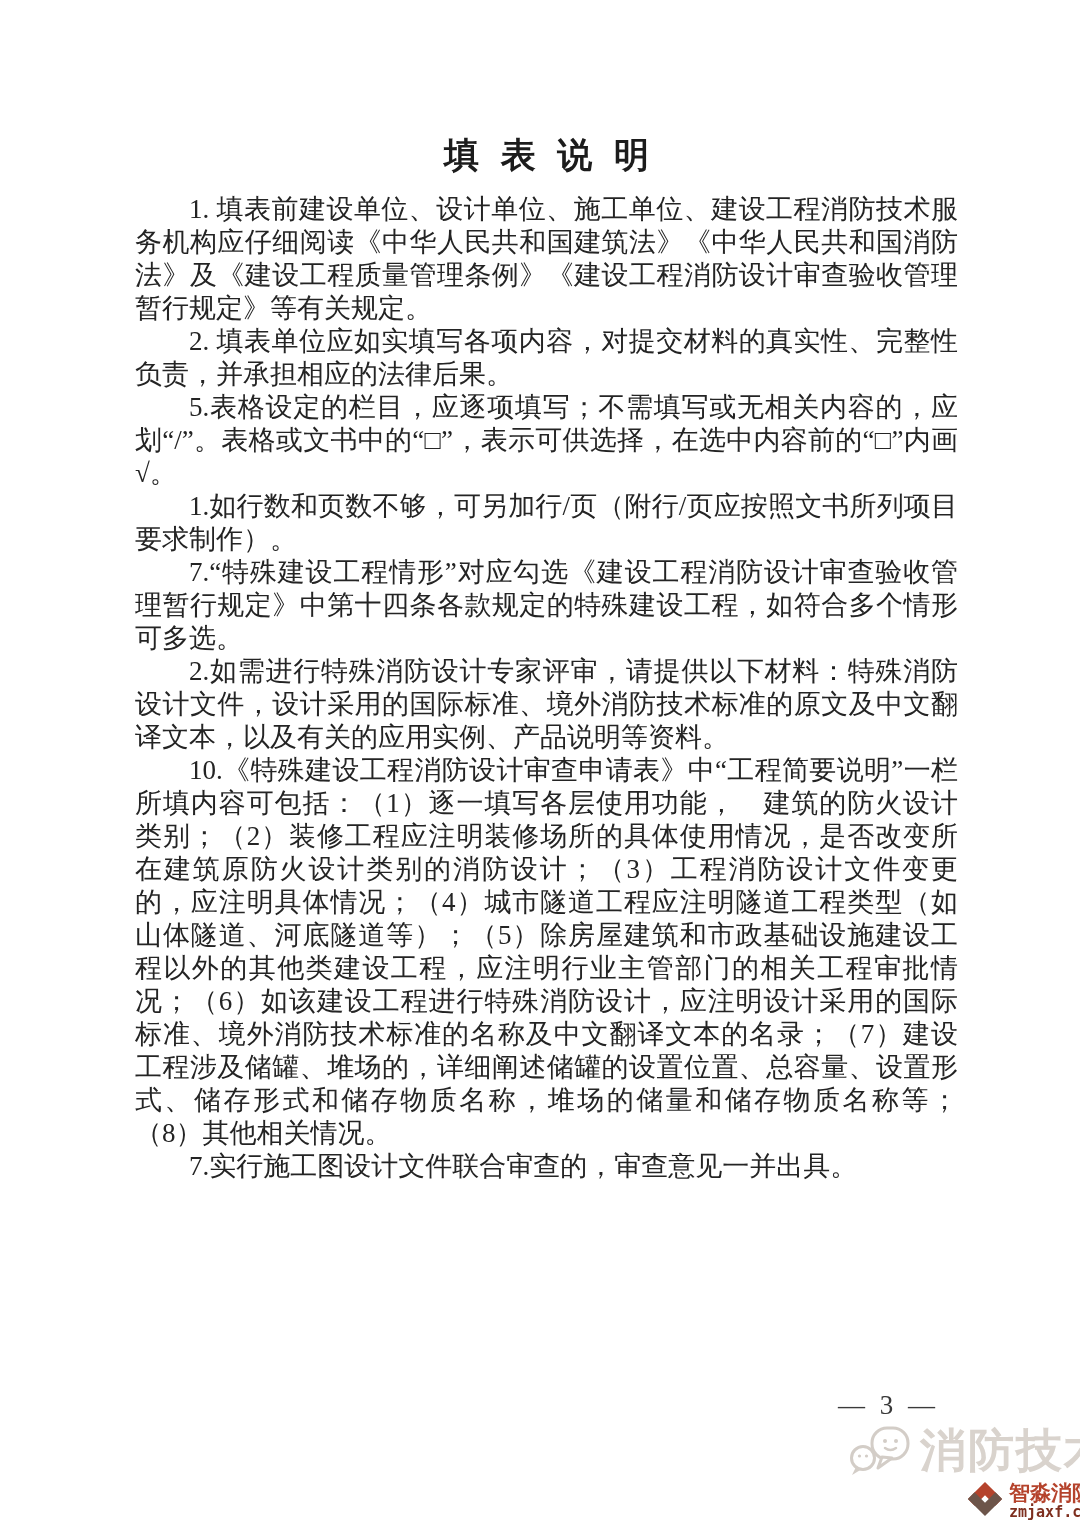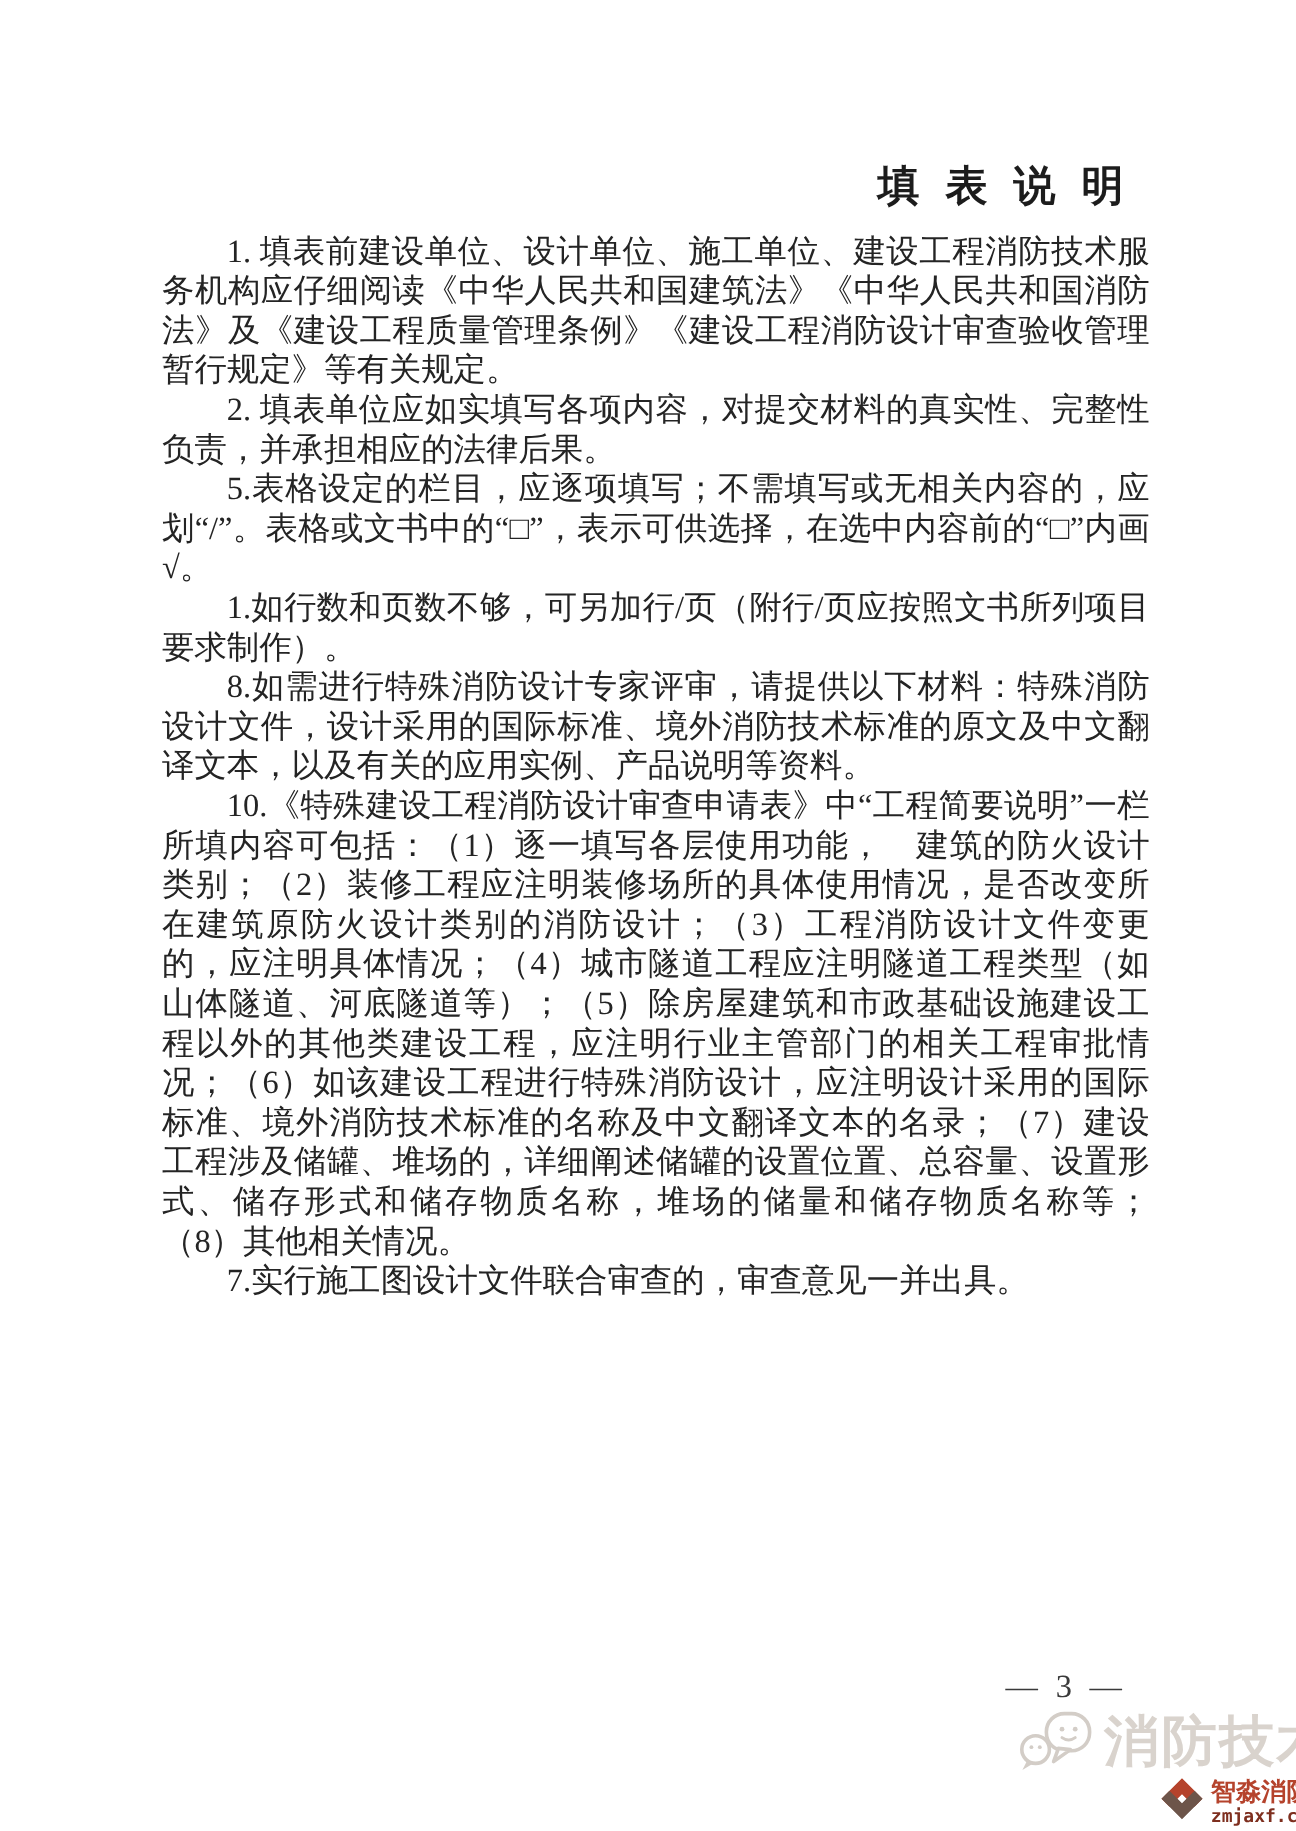--- a/index.html
+++ b/index.html
@@ -14,21 +14,21 @@
     color: #222222;
   }
   .content {
     position: absolute;
     left: 135px;
     top: 132px;
     width: 823px;
   }
   .doc-title {
     margin: 0 0 14px 0;
-    text-align: right;
+    text-align: center;
     font-size: 35px;
     font-weight: bold;
     letter-spacing: 0.62em;
     text-indent: 0.62em; 
     color: #1c1c1c;
     white-space: nowrap;
   }
   .content p {
     margin: 0;
     font-size: 27px;
@@ -92,21 +92,22 @@
 <body>
 
 <div class="page">
 
   <div class="content">
     <h1 class="doc-title">填表说明</h1>
     <p>1. 填表前建设单位、设计单位、施工单位、建设工程消防技术服务机构应仔细阅读《中华人民共和国建筑法》《中华人民共和国消防法》及《建设工程质量管理条例》《建设工程消防设计审查验收管理暂行规定》等有关规定。</p>
     <p>2. 填表单位应如实填写各项内容，对提交材料的真实性、完整性负责，并承担相应的法律后果。</p>
     <p>5.表格设定的栏目，应逐项填写；不需填写或无相关内容的，应划“/”。表格或文书中的“□”，表示可供选择，在选中内容前的“□”内画√。</p>
     <p>1.如行数和页数不够，可另加行/页（附行/页应按照文书所列项目要求制作）。</p>
-    <p>8.如需进行特殊消防设计专家评审，请提供以下材料：特殊消防设计文件，设计采用的国际标准、境外消防技术标准的原文及中文翻译文本，以及有关的应用实例、产品说明等资料。</p>
+    <p>7.“特殊建设工程情形”对应勾选《建设工程消防设计审查验收管理暂行规定》中第十四条各款规定的特殊建设工程，如符合多个情形可多选。</p>
+    <p>2.如需进行特殊消防设计专家评审，请提供以下材料：特殊消防设计文件，设计采用的国际标准、境外消防技术标准的原文及中文翻译文本，以及有关的应用实例、产品说明等资料。</p>
     <p>10.《特殊建设工程消防设计审查申请表》中“工程简要说明”一栏所填内容可包括：（1）逐一填写各层使用功能，　建筑的防火设计类别；（2）装修工程应注明装修场所的具体使用情况，是否改变所在建筑原防火设计类别的消防设计；（3）工程消防设计文件变更的，应注明具体情况；（4）城市隧道工程应注明隧道工程类型（如山体隧道、河底隧道等）；（5）除房屋建筑和市政基础设施建设工程以外的其他类建设工程，应注明行业主管部门的相关工程审批情况；（6）如该建设工程进行特殊消防设计，应注明设计采用的国际标准、境外消防技术标准的名称及中文翻译文本的名录；（7）建设工程涉及储罐、堆场的，详细阐述储罐的设置位置、总容量、设置形式、储存形式和储存物质名称，堆场的储量和储存物质名称等；（8）其他相关情况。</p>
     <p>7.实行施工图设计文件联合审查的，审查意见一并出具。</p>
   </div>
 
   <div class="page-number">— 3 —</div>
 
   <div class="watermark">
     <span>
       <svg width="64" height="66" viewBox="0 0 64 66" fill="none" xmlns="http://www.w3.org/2000/svg">
 

